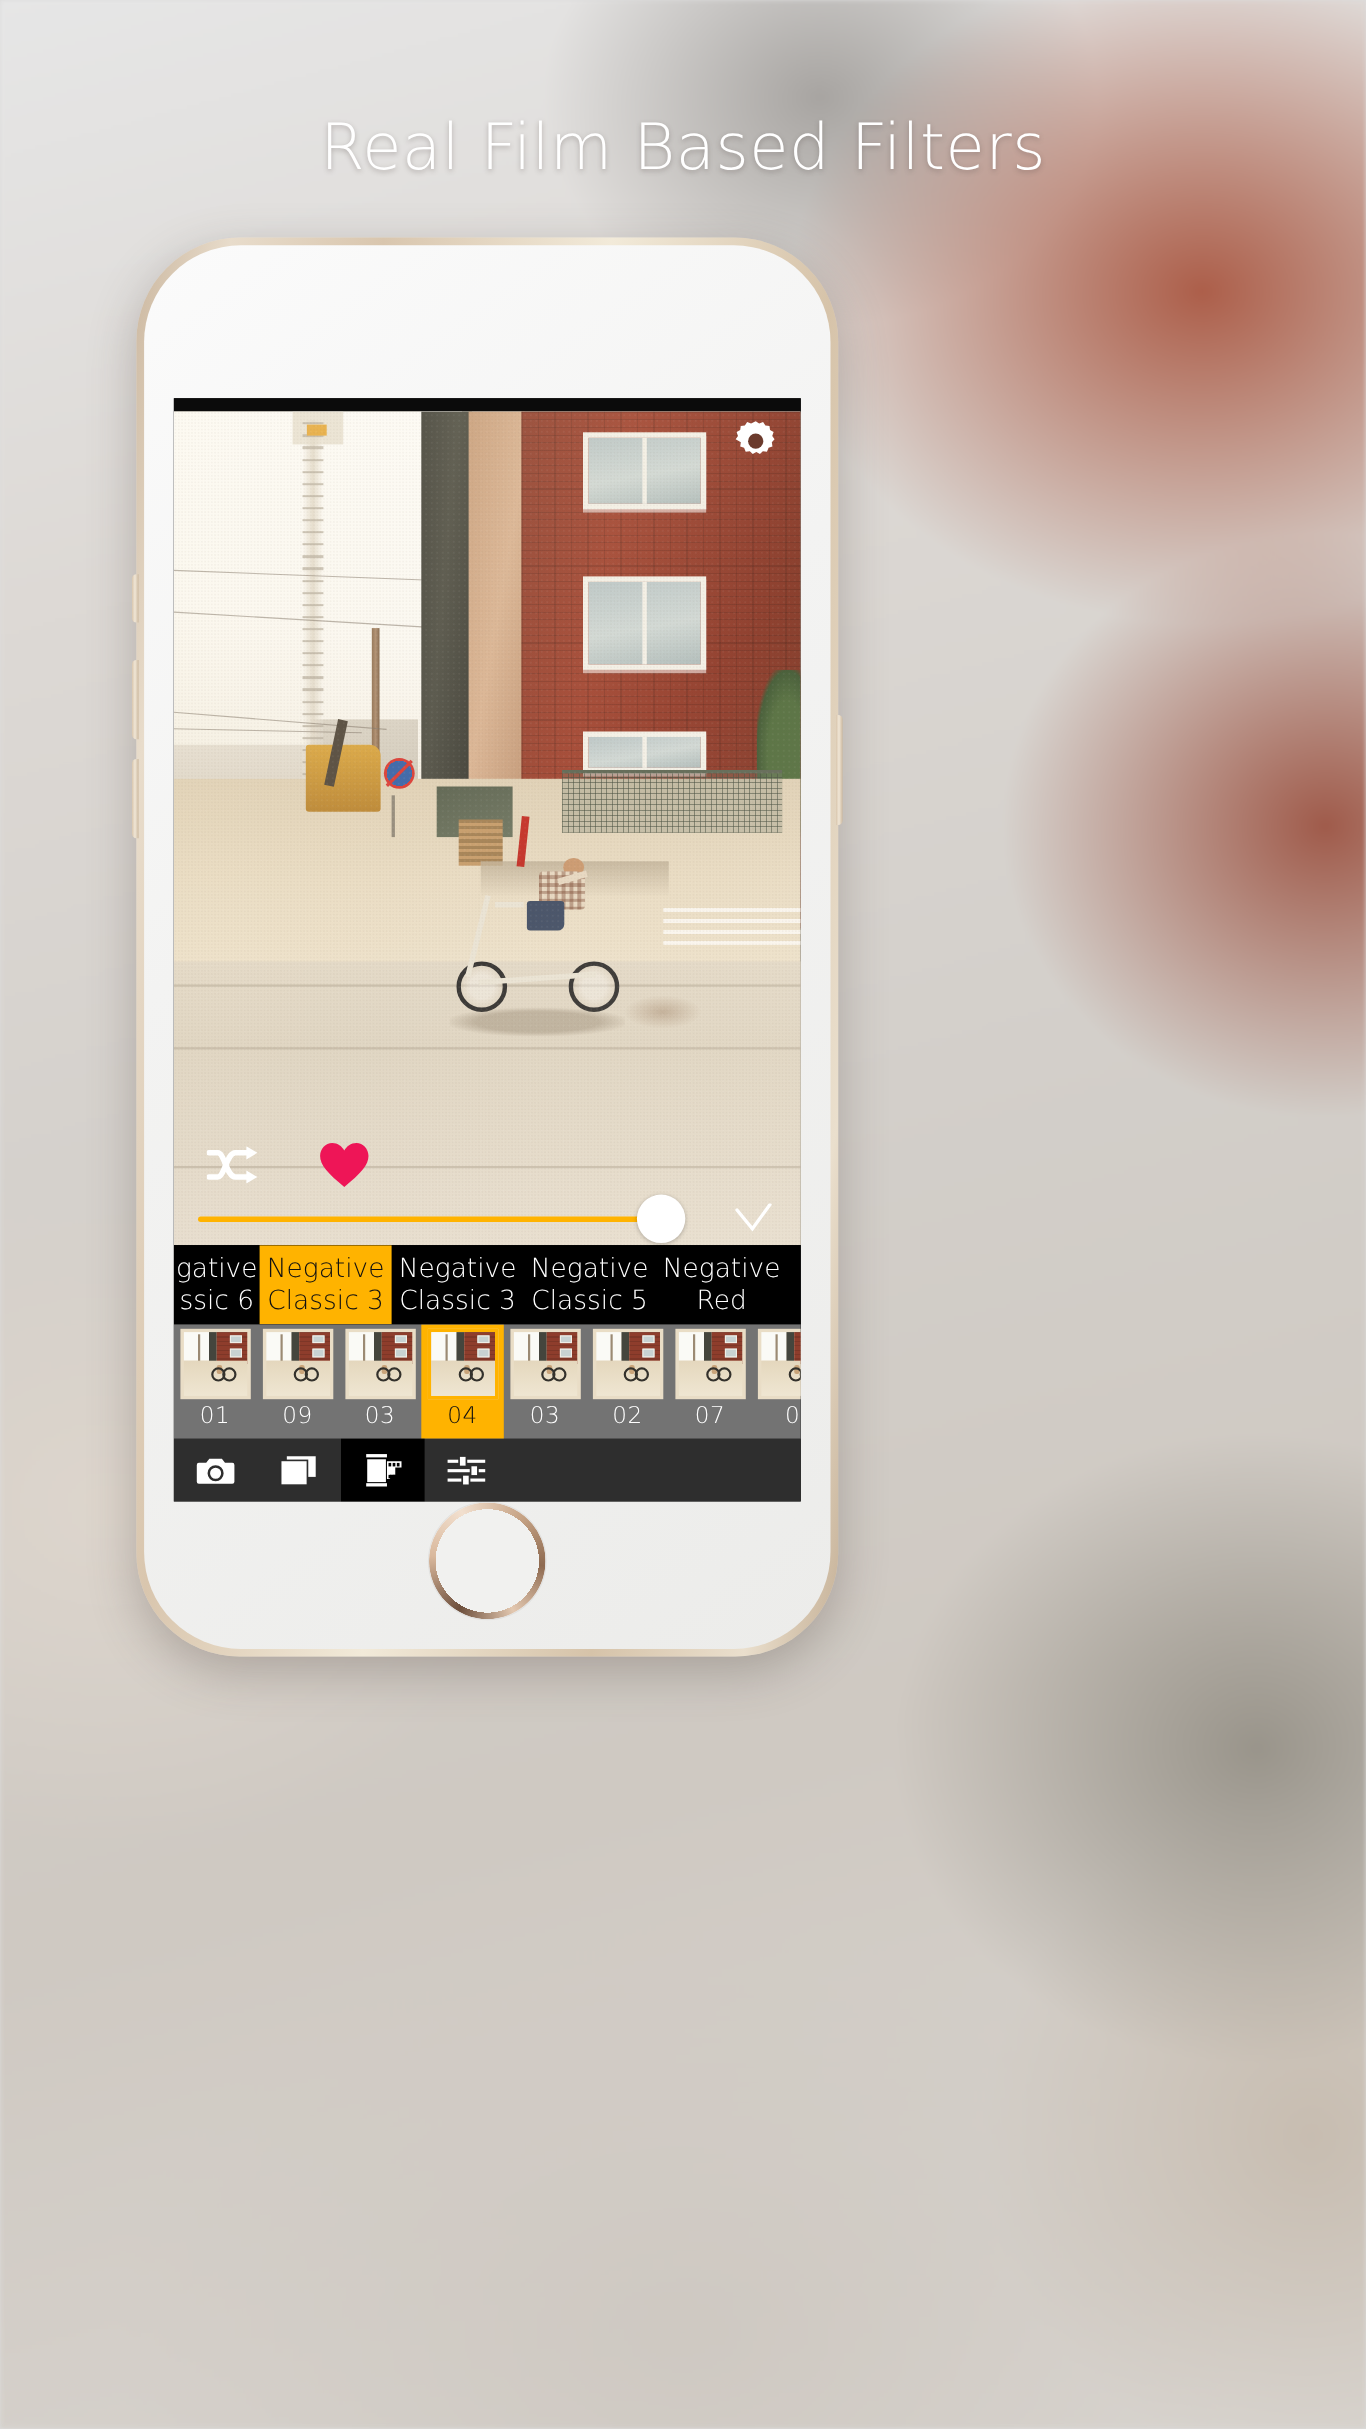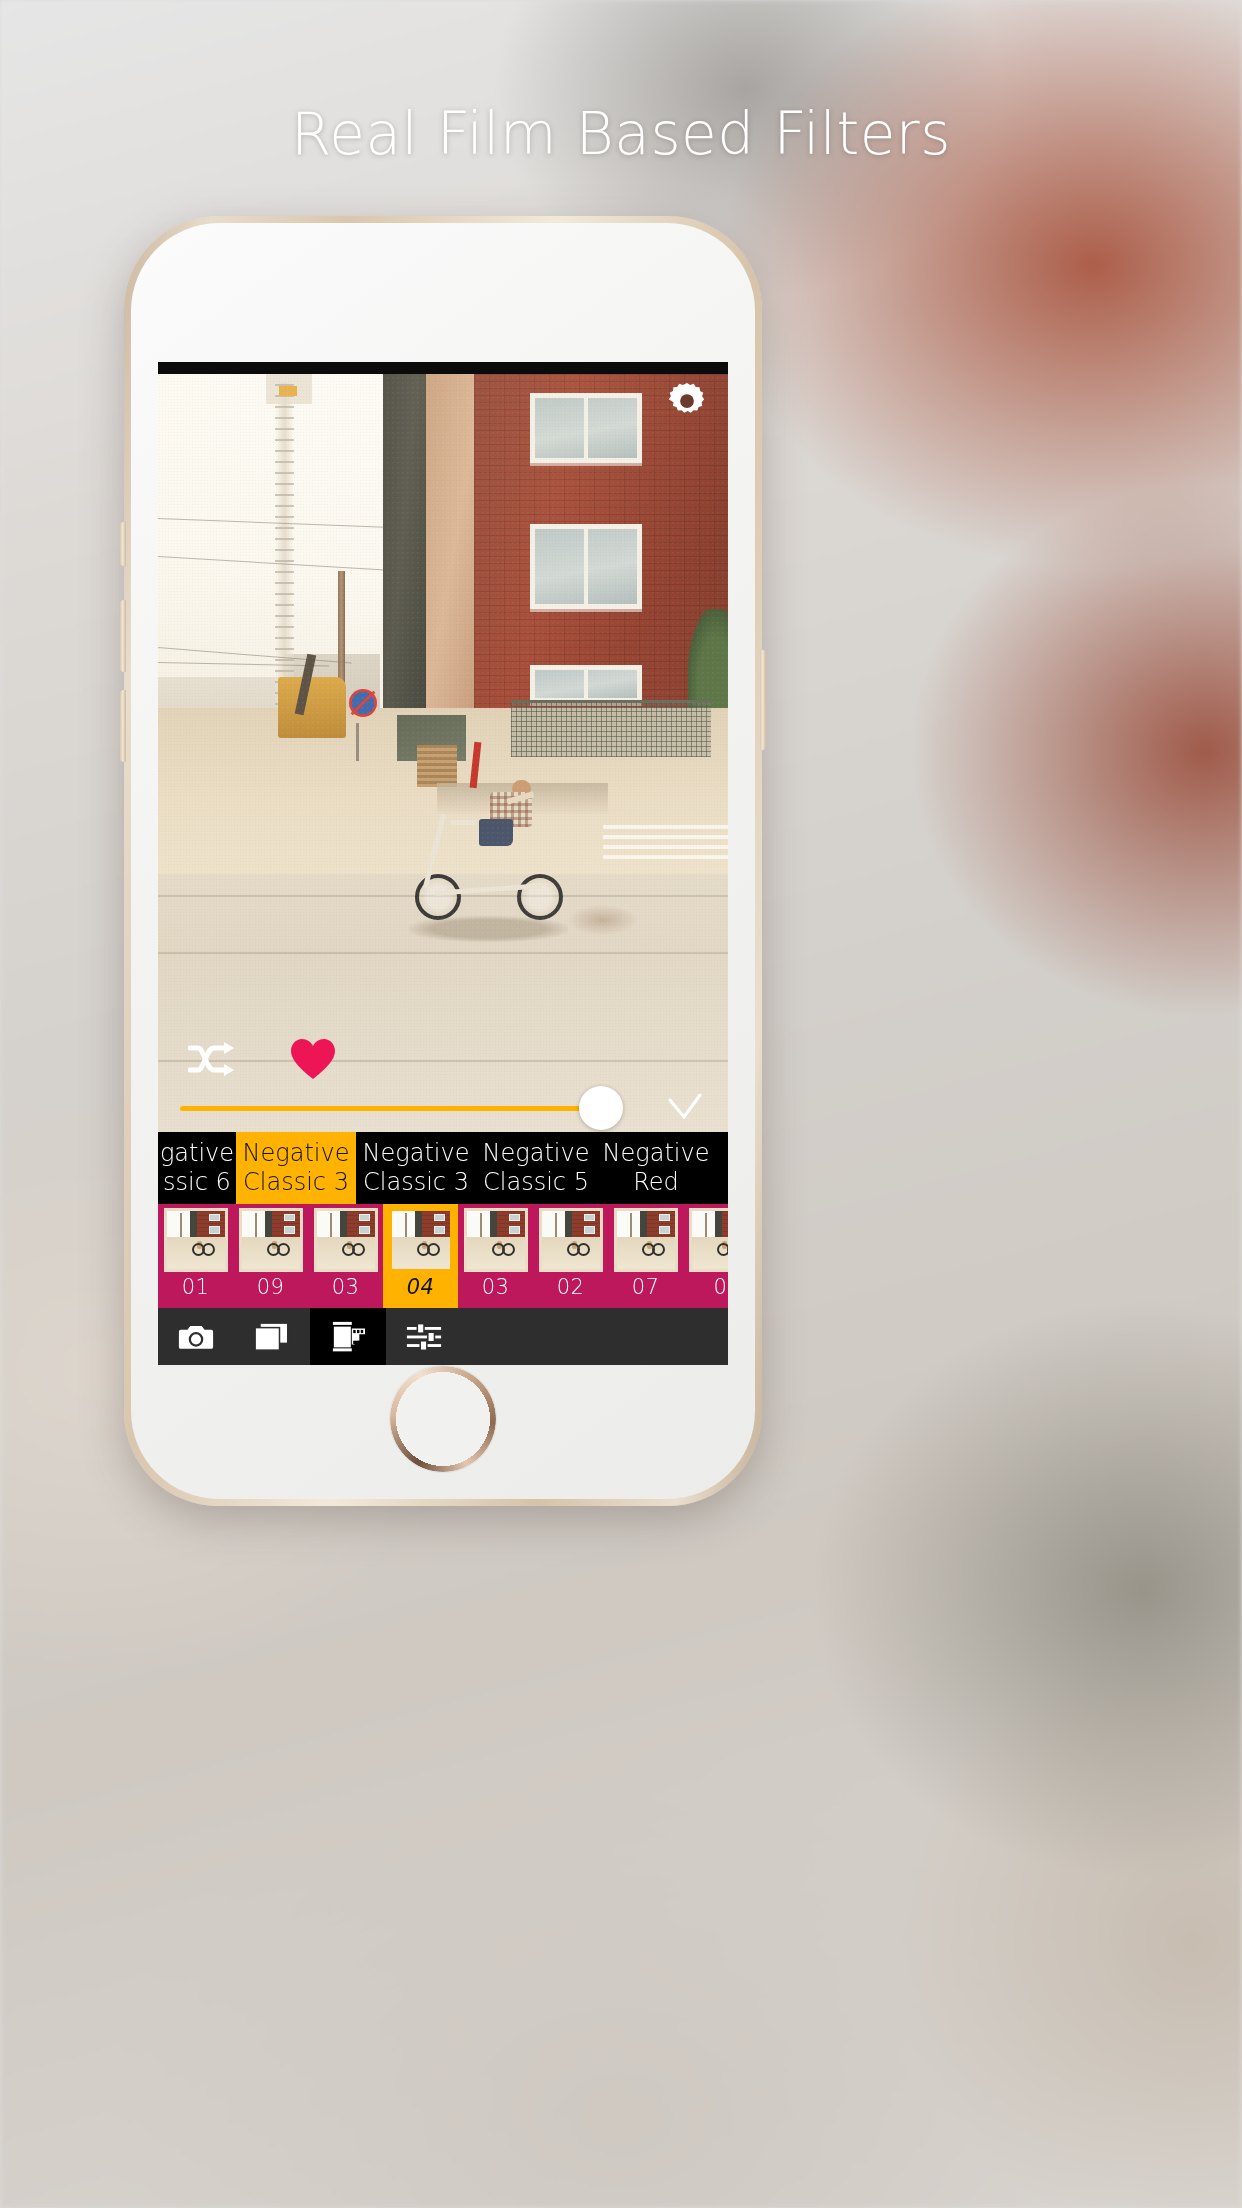--- a/index.html
+++ b/index.html
@@ -367,21 +367,21 @@
     font-weight: 300;
     cursor: pointer;
     white-space: nowrap;
   }
   .fname.partial-left { flex: 0 0 78px; }
   .fname.selected { background: #FFB300; color: #111; }
 
   
   #thumb-strip {
     position: absolute; left: 0; top: 842px; width: 100%; height: 104px;
-    background: #be185d;
+    background: #737373;
     display: flex; align-items: flex-start;
     overflow: hidden;
   }
   .thumb-cell {
     flex: 0 0 75px;
     height: 104px;
     display: flex; flex-direction: column; align-items: center;
     cursor: pointer;
     padding-top: 4px;
   }
@@ -405,21 +405,21 @@
   .thumb-img .t-wheel { position:absolute; bottom:22%; width:13px; height:13px; border-radius:50%; border:2px solid #33312c; }
   .thumb-img .t-pole  { position:absolute; left:24%; top:4%; width:2px; height:44%; background:#9b8a74; }
   .thumb-label {
     margin-top: 3px;
     font-size: 21px;
     color: #fff;
     font-family: "DejaVu Sans", sans-serif;
     font-weight: 300;
     letter-spacing: 0.5px;
   }
-  .thumb-cell.selected .thumb-label { color: #111; font-style: italic; }
+  .thumb-cell.selected .thumb-label { color: #111; }
 
   
   #toolbar {
     position: absolute; left: 0; bottom: 0; width: 100%; height: 57px;
     background: #2e2e2e;
     display: flex; align-items: stretch;
   }
   #toolbar .tb-btn {
     display: flex; align-items: center; justify-content: center;
     cursor: pointer;

